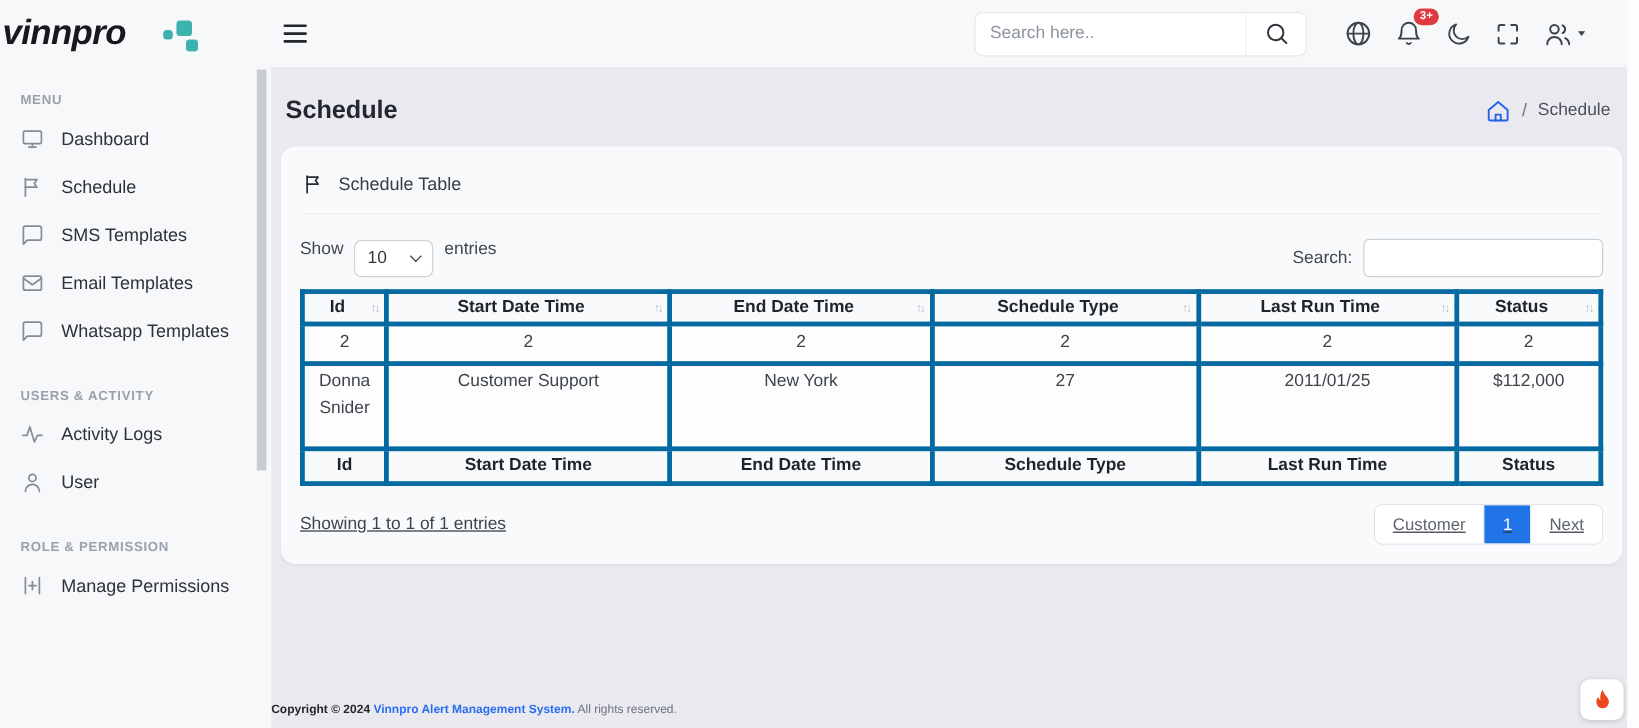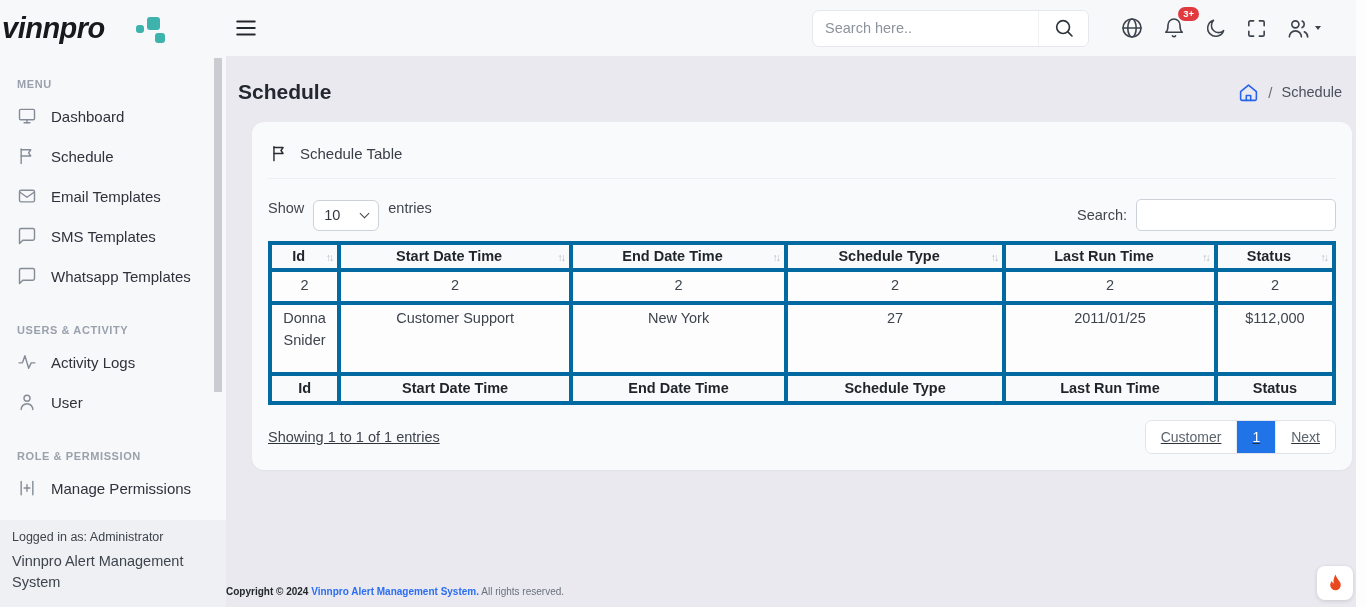--- a/index.html
+++ b/index.html
@@ -44,21 +44,21 @@
   .side-scrollbar { position:absolute; top:2px; right:4px; width:8px; height:334px; background:#c9ccd0; z-index:3; }
   .side-footer { position:absolute; left:0; right:0; bottom:0; background:#eef0f3; padding:10px 12px 14px; z-index:4; }
   .side-footer .l1 { font-size:12.5px; color:#3e444d; margin-bottom:7px; }
   .side-footer .l2 { font-size:14.5px; color:#3e444d; line-height:1.45; }
   
   main { position:absolute; top:56px; left:226px; right:0; bottom:0; background:#e9e9ef; }
   .page-head { display:flex; justify-content:space-between; align-items:center; padding:24px 24px 18px 12px; }
   .page-head h1 { font-size:21px; font-weight:700; color:#23272f; }
   .breadcrumb { display:flex; align-items:center; gap:9px; font-size:14.5px; color:#4a515c; }
   .breadcrumb .sep { color:#6a717c; font-size:15px; }
-  .card { margin:0 14px 0 26px; background:#f9fafb; border-radius:12px; padding:16px;
+  .card { margin:0 14px 0 8px; background:#f9fafb; border-radius:12px; padding:16px;
     box-shadow:0 1px 2px rgba(0,0,0,.04); }
   .card-head { display:flex; align-items:center; gap:11px; padding:6px 2px 15px;
     border-bottom:1px solid #edeff2; margin-bottom:20px; font-size:15px; color:#383e48; }
   .controls { display:flex; justify-content:space-between; align-items:center; margin-bottom:10px; }
   .length { display:flex; align-items:flex-start; gap:9px; font-size:14.5px; color:#40454e; }
   .selectwrap { position:relative; display:inline-block; }
   .selectwrap select { appearance:none; -webkit-appearance:none; width:66px; height:31px;
     border:1px solid #cdd2d8; border-radius:6px; background:#fff; padding:0 24px 0 10px;
     font-size:14.5px; color:#33383f; font-family:inherit; cursor:pointer; }
   .chev { position:absolute; right:11px; top:10px; width:7px; height:7px;
@@ -169,35 +169,35 @@
     </div>
     <div class="side-item">
       <svg width="20" height="20" viewBox="0 0 24 24" fill="none" stroke="#858c97" stroke-width="1.7" stroke-linecap="round" stroke-linejoin="round">
           <path d="M5 21V3.5"></path>
           <path d="M5 4.5h11.5l-2.6 3.7 2.6 3.8H5"></path>
         </svg>
       <span>Schedule</span>
     </div>
     <div class="side-item">
       <svg width="20" height="20" viewBox="0 0 24 24" fill="none" stroke="#858c97" stroke-width="1.7" stroke-linecap="round" stroke-linejoin="round">
+          <path d="M21 15a2 2 0 0 1-2 2H7l-4 4V5a2 2 0 0 1 2-2h14a2 2 0 0 1 2 2z"></path>
+        </svg>
+      <span>SMS Templates</span>
+    </div>
+    <div class="side-item">
+      <svg width="20" height="20" viewBox="0 0 24 24" fill="none" stroke="#858c97" stroke-width="1.7" stroke-linecap="round" stroke-linejoin="round">
           <rect x="3" y="5" width="18" height="14" rx="2"></rect>
           <path d="m3.5 7.5 8.5 6 8.5-6"></path>
         </svg>
       <span>Email Templates</span>
     </div>
     <div class="side-item">
       <svg width="20" height="20" viewBox="0 0 24 24" fill="none" stroke="#858c97" stroke-width="1.7" stroke-linecap="round" stroke-linejoin="round">
           <path d="M21 15a2 2 0 0 1-2 2H7l-4 4V5a2 2 0 0 1 2-2h14a2 2 0 0 1 2 2z"></path>
         </svg>
-      <span>SMS Templates</span>
-    </div>
-    <div class="side-item">
-      <svg width="20" height="20" viewBox="0 0 24 24" fill="none" stroke="#858c97" stroke-width="1.7" stroke-linecap="round" stroke-linejoin="round">
-          <path d="M21 15a2 2 0 0 1-2 2H7l-4 4V5a2 2 0 0 1 2-2h14a2 2 0 0 1 2 2z"></path>
-        </svg>
       <span>Whatsapp Templates</span>
     </div>
 
     <div class="side-label">USERS &amp; ACTIVITY</div>
 
     <div class="side-item">
       <svg width="20" height="20" viewBox="0 0 24 24" fill="none" stroke="#858c97" stroke-width="1.7" stroke-linecap="round" stroke-linejoin="round">
           <path d="M2.5 13h4l3-8.5 4.5 15 3-6.5h4.5"></path>
         </svg>
       <span>Activity Logs</span>
@@ -215,24 +215,20 @@
     <div class="side-item">
       <svg width="20" height="20" viewBox="0 0 24 24" fill="none" stroke="#858c97" stroke-width="1.7" stroke-linecap="round" stroke-linejoin="round">
           <path d="M5 4v16M19 4v16M12 8v8M8.5 12h7"></path>
         </svg>
       <span>Manage Permissions</span>
     </div>
   </div>
 
   <div class="side-scrollbar"></div>
 
-  <div class="side-footer">
-    <div class="l1">Logged in as: Administrator</div>
-    <div class="l2">Vinnpro Alert Management System</div>
-  </div>
 </aside>
 
 <main>
   <div class="page-head">
     <h1>Schedule</h1>
     <div class="breadcrumb">
       <a style="display:flex;cursor:pointer;">
         <svg width="21" height="21" viewBox="0 0 24 24" fill="none" stroke="#2563eb" stroke-width="1.8" stroke-linecap="round" stroke-linejoin="round">
             <path d="m3 11 9-7.5 9 7.5v8.5a1.5 1.5 0 0 1-1.5 1.5h-15A1.5 1.5 0 0 1 3 19.5z"></path>
             <path d="M9.5 21v-5.5h5V21"></path>

